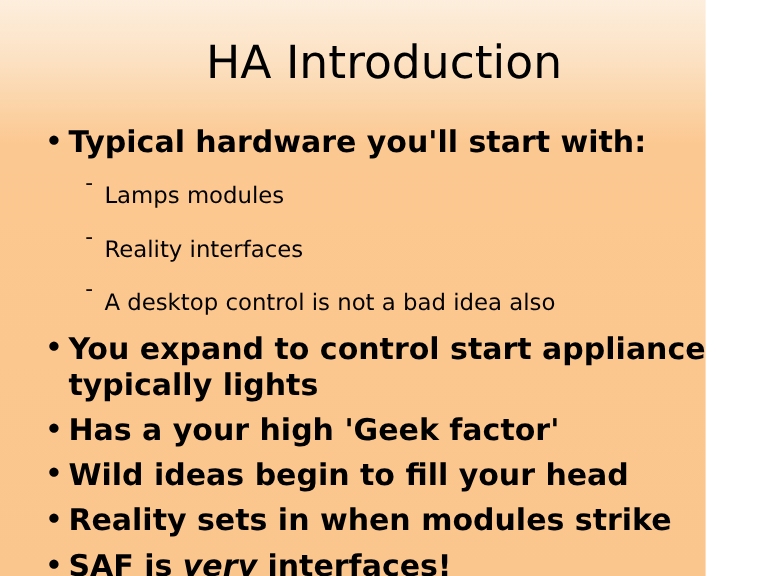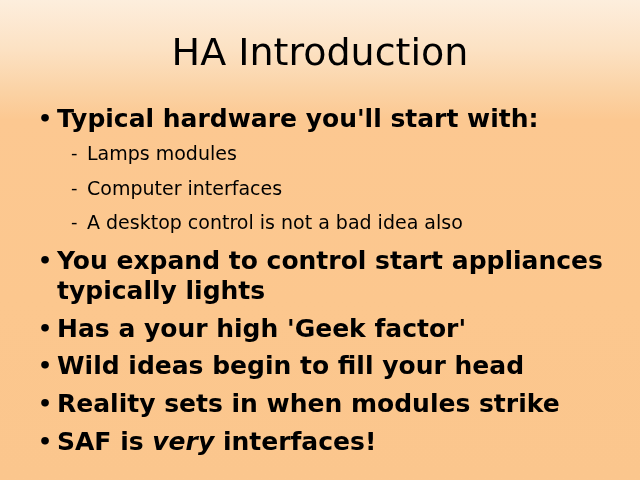--- a/index.html
+++ b/index.html
@@ -7,21 +7,21 @@
     padding: 0;
   }
   body {
     width: 640px;
     height: 480px;
     overflow: hidden;
     font-family: "DejaVu Sans", sans-serif;
   }
   #slide {
     position: relative;
-    width: 640px;
+    width: 588px;
     height: 480px;
     background: linear-gradient(to bottom,
         #fdeedd 0px,
         #fce2c4 48px,
         #fbd2a4 92px,
         #fcc891 120px,
         #fcc78e 300px,
         #fbc68d 480px);
     overflow: hidden;
   }
@@ -76,20 +76,21 @@
     margin-bottom: 12px;
   }
   .lvl2 .marker {
     flex: 0 0 auto;
     width: 16px;
     font-size: 18px;
     line-height: 1.25;
   }
   .lvl2 .text {
     flex: 1 1 auto;
+    margin-top: 10px;
   }
   .sub-group {
     margin-top: 7px;
     margin-bottom: 9px;
   }
   .emph {
     font-weight: bold;
     font-style: italic;
   }
 </style>
@@ -108,21 +109,21 @@
     </li>
 
     <div class="sub-group">
       <li class="bullet-row lvl2">
         <span class="marker">-</span>
         <span class="text">Lamps modules</span>
       </li>
 
       <li class="bullet-row lvl2">
         <span class="marker">-</span>
-        <span class="text">Computer interfaces</span>
+        <span class="text">Reality interfaces</span>
       </li>
 
       <li class="bullet-row lvl2">
         <span class="marker">-</span>
         <span class="text">A desktop control is not a bad idea also</span>
       </li>
     </div>
 
     <li class="bullet-row lvl1">
       <span class="marker">•</span>

